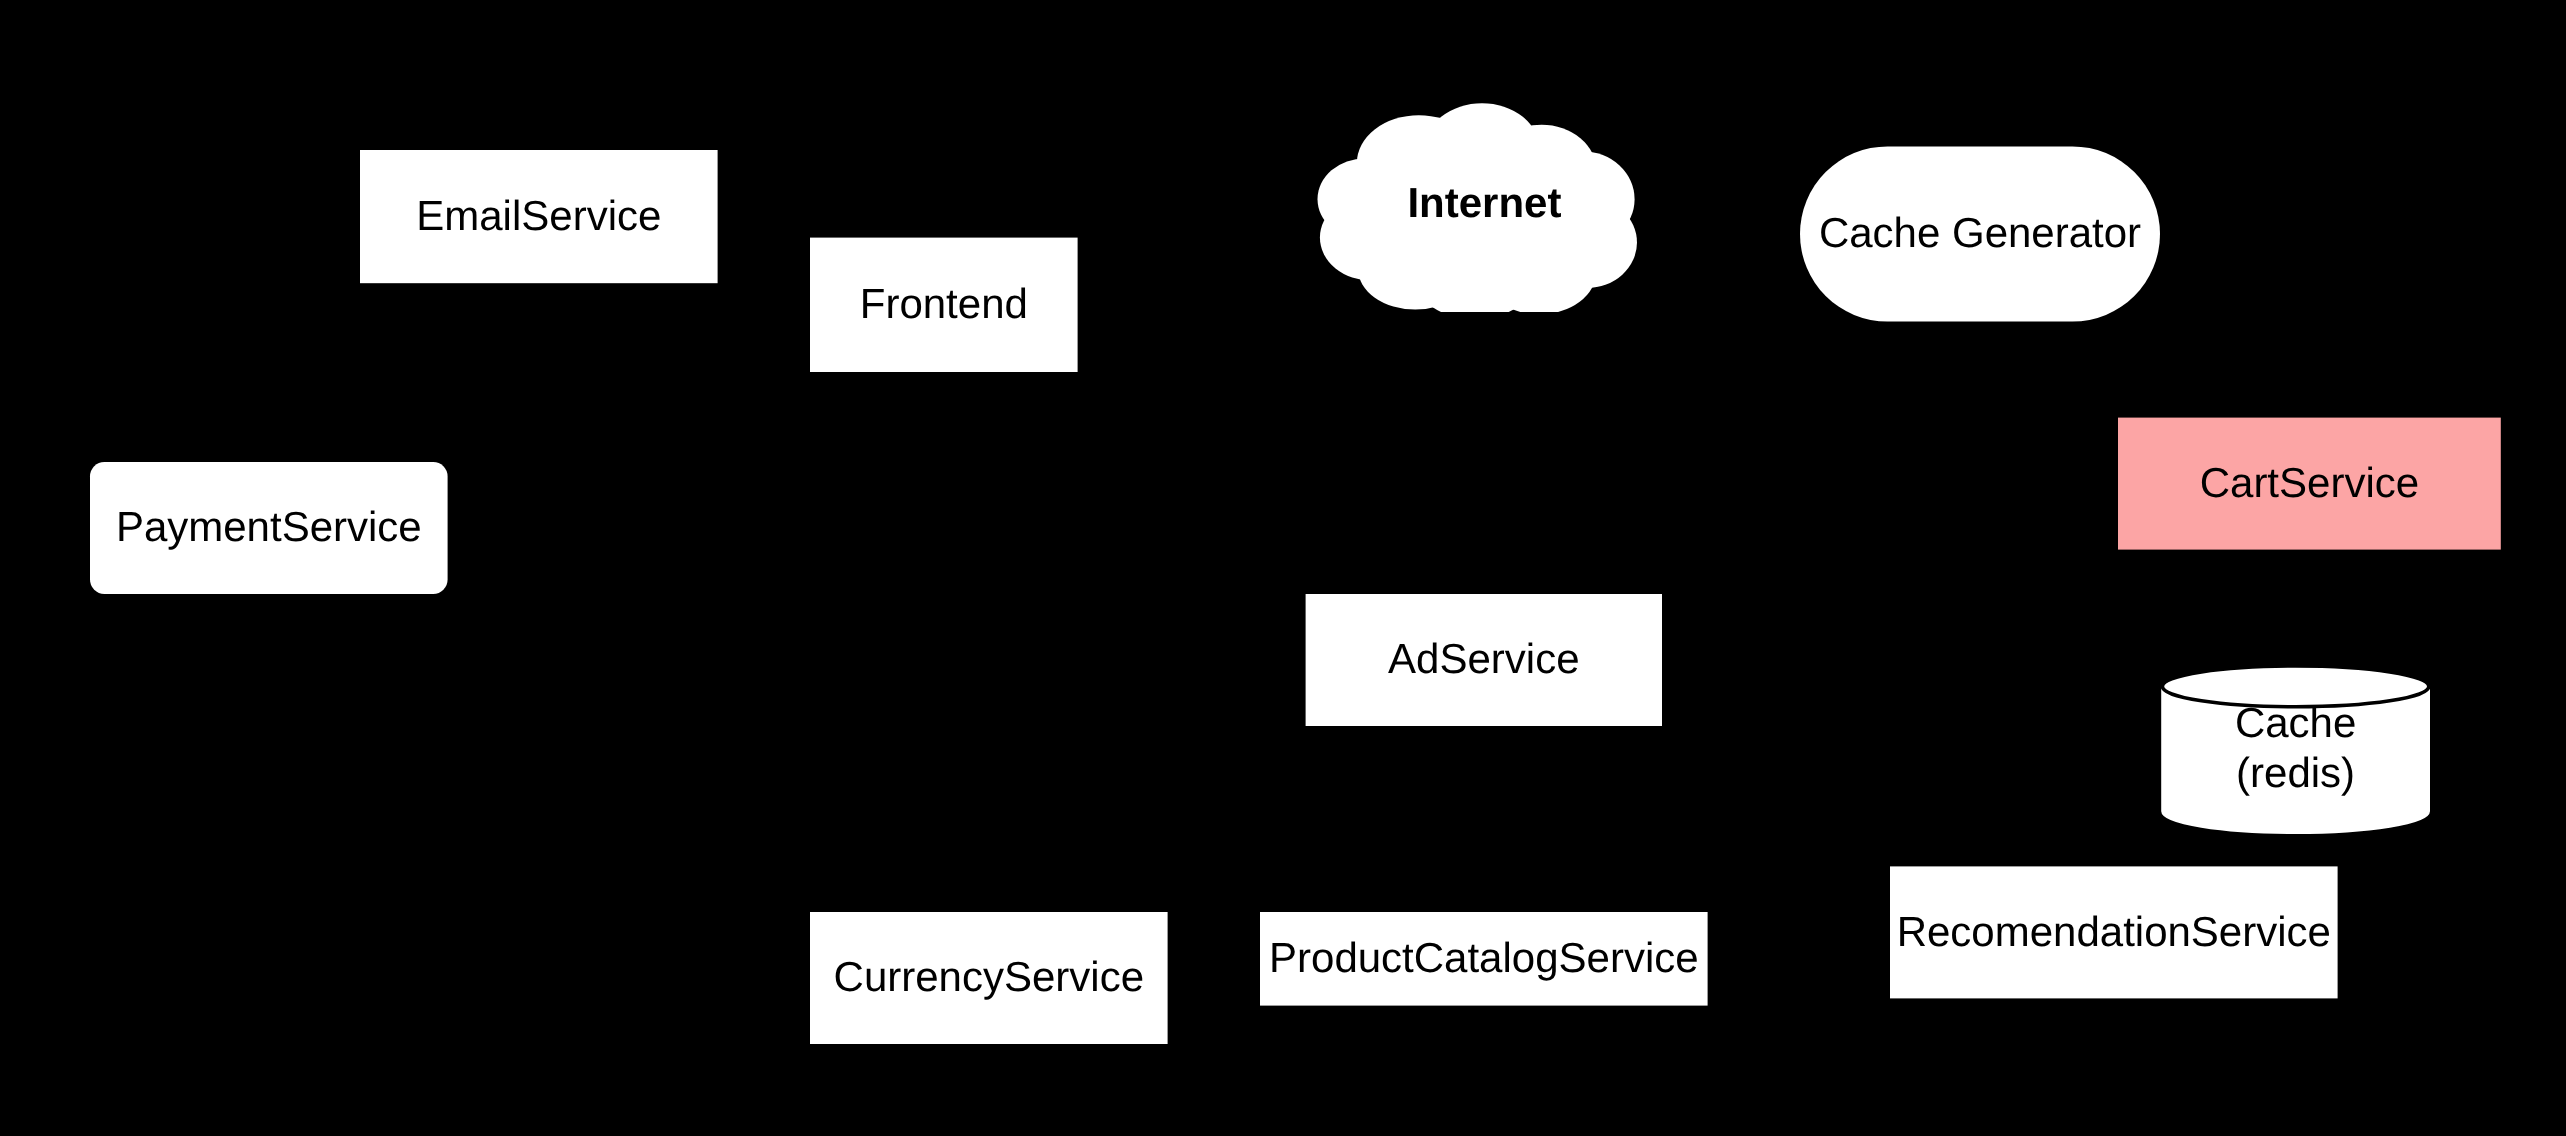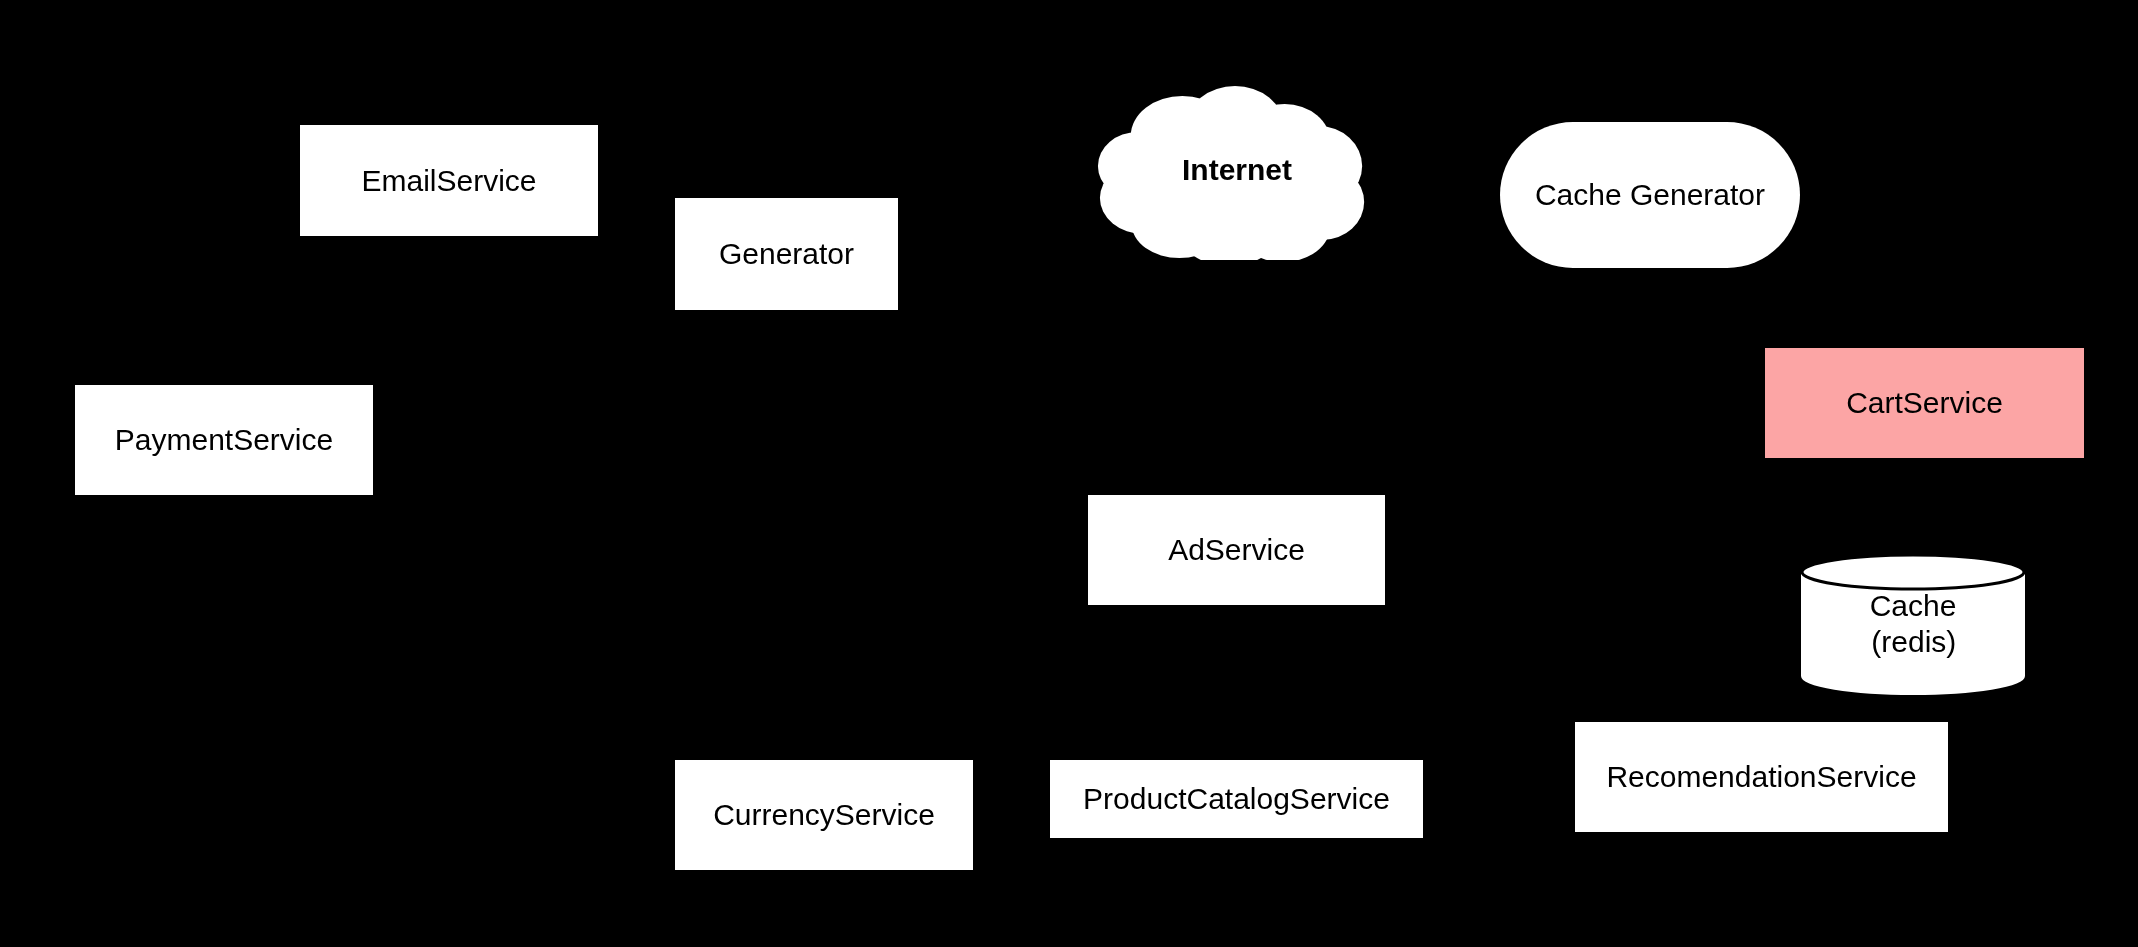--- a/index.html
+++ b/index.html
@@ -17,24 +17,24 @@
     height: 947px;
     background: #000000;
     overflow: hidden;
   }
   .node {
     position: absolute;
     box-sizing: border-box;
     display: flex;
     align-items: center;
     justify-content: center;
-    text-align: right;
+    text-align: center;
     color: #000000;
     font-family: "Liberation Sans", sans-serif;
-    font-size: 30px;
+    font-size: 35px;
     line-height: 1.18;
     font-weight: 400;
     white-space: nowrap;
   }
   .node.rect {
     background: #ffffff;
   }
   .node.stadium {
     background: #ffffff;
     border-radius: 9999px;
@@ -67,21 +67,21 @@
   }
 </style>
 </head>
 <body>
 
 <div id="canvas" style="background: rgb(0, 0, 0);">
     <div class="node rect" style="left: 300px; top: 125px; width: 298px; height: 111px; background: rgb(255, 255, 255);">
       <span class="node-label">EmailService</span>
     </div>
     <div class="node rect" style="left: 675px; top: 198px; width: 223px; height: 112px; background: rgb(255, 255, 255);">
-      <span class="node-label">Generator</span>
+      <span class="node-label">Frontend</span>
     </div>
     <div class="node cloud" style="left: 1088px; top: 80px; width: 298px; height: 180px; font-weight: bold;">
       <svg class="shape-svg" viewBox="0 0 300 180" preserveAspectRatio="none">
         <g fill="#ffffff">
           <ellipse cx="95" cy="56" rx="52" ry="40"></ellipse>
           <ellipse cx="148" cy="44" rx="48" ry="38"></ellipse>
           <ellipse cx="198" cy="62" rx="46" ry="38"></ellipse>
           <ellipse cx="232" cy="86" rx="44" ry="40"></ellipse>
           <ellipse cx="236" cy="122" rx="42" ry="38"></ellipse>
           <ellipse cx="196" cy="146" rx="48" ry="36"></ellipse>
@@ -90,21 +90,21 @@
           <ellipse cx="56" cy="118" rx="44" ry="36"></ellipse>
           <ellipse cx="50" cy="86" rx="40" ry="34"></ellipse>
           <ellipse cx="150" cy="100" rx="96" ry="48"></ellipse>
         </g>
       </svg>
       <span class="node-label">Internet</span>
     </div>
     <div class="node stadium" style="left: 1500px; top: 122px; width: 300px; height: 146px; background: rgb(255, 255, 255);">
       <span class="node-label">Cache Generator</span>
     </div>
-    <div class="node rect" style="left: 75px; top: 385px; width: 298px; height: 110px; background: rgb(255, 255, 255);">
+    <div class="node rect" style="left: 75px; top: 385px; width: 298px; height: 110px; background: rgb(255, 255, 255); border-radius: 12px;">
       <span class="node-label">PaymentService</span>
     </div>
     <div class="node rect" style="left: 1765px; top: 348px; width: 319px; height: 110px; background: #fca5a5;">
       <span class="node-label">CartService</span>
     </div>
     <div class="node rect" style="left: 1088px; top: 495px; width: 297px; height: 110px; background: rgb(255, 255, 255);">
       <span class="node-label">AdService</span>
     </div>
     <div class="node cylinder" style="left: 1800px; top: 552px; width: 226px; height: 144px;">
       <svg class="shape-svg" viewBox="0 0 226 144" preserveAspectRatio="none">

